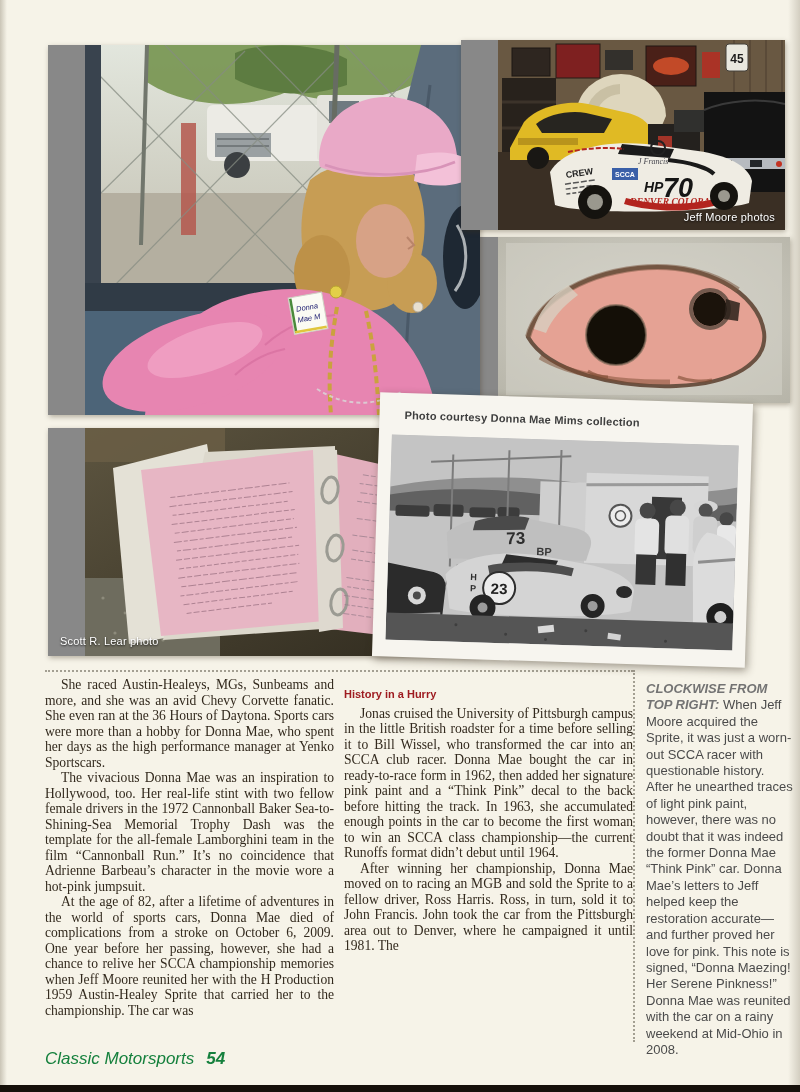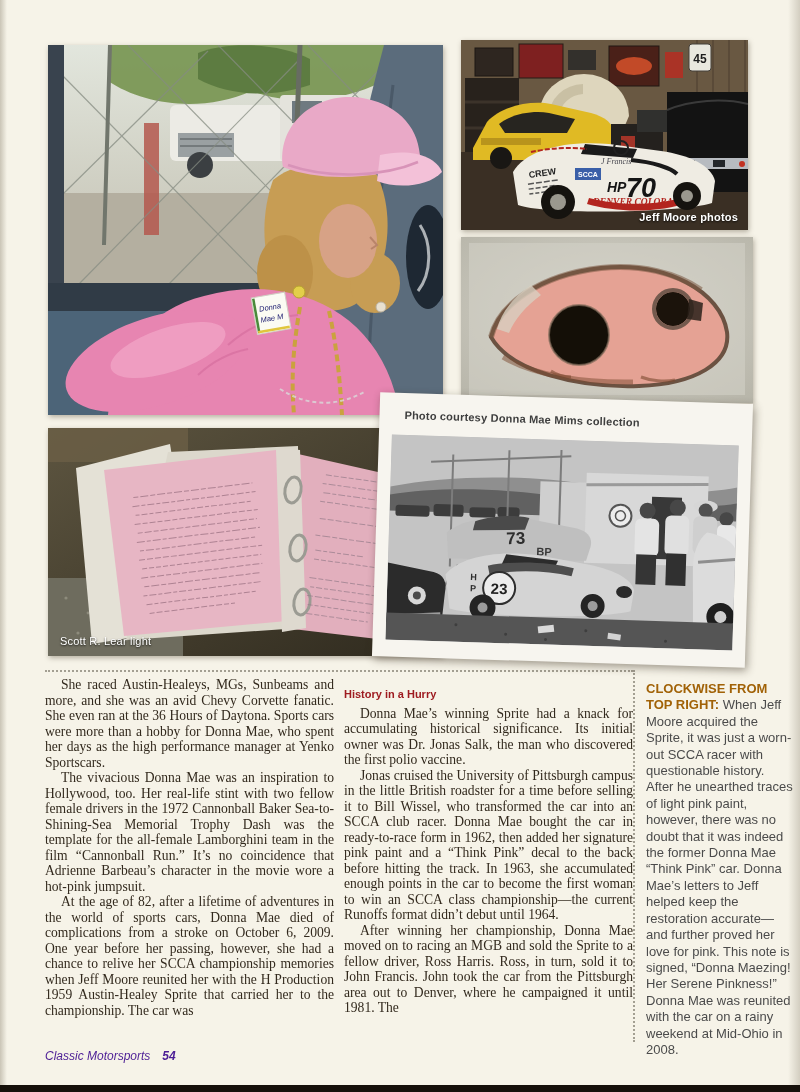--- a/index.html
+++ b/index.html
@@ -4,28 +4,28 @@
 <style>
   html,body{margin:0;padding:0;background:#555;}
   .page{position:relative;width:800px;height:1092px;margin:0 auto;background:#f6f3e8;overflow:hidden;
         font-family:"Liberation Serif", serif;}
   .edge-left{position:absolute;left:0;top:0;width:7px;height:1092px;
         background:linear-gradient(90deg, rgba(120,110,90,.35), rgba(120,110,90,0));}
   .edge-right{position:absolute;right:0;top:0;width:12px;height:1092px;
         background:linear-gradient(270deg, rgba(120,110,90,.28), rgba(120,110,90,0));}
   .scan-bar{position:absolute;left:0;top:1085px;width:800px;height:7px;background:#16100a;}
 
-  .photo{position:absolute;box-shadow:1px 2px 5px rgba(60,50,30,.35);overflow:hidden;background:#888;}
+  .photo{position:absolute;box-shadow:1px 2px 5px rgba(60,50,30,.35);overflow:hidden;background:#888;padding-left:37px;}
   .photo svg{display:block;}
   .photo-donna{left:48px;top:45px;width:395px;height:370px;z-index:2;}
   .photo-garage{left:461px;top:40px;width:287px;height:190px;z-index:2;}
   .photo-panel{left:461px;top:237px;width:292px;height:166px;z-index:1;}
   .photo-notebook{left:48px;top:428px;width:395px;height:228px;z-index:1;}
   .overlay-cap{position:absolute;color:#fff;font-family:"Liberation Sans", sans-serif;
-        font-size:11px;font-weight:bold;text-shadow:0 1px 2px rgba(0,0,0,.8);letter-spacing:.2px;}
+        font-size:11px;font-weight:normal;text-shadow:0 1px 2px rgba(0,0,0,.8);letter-spacing:.2px;}
   .cap-garage{right:10px;bottom:7px;}
   .cap-notebook{left:12px;bottom:9px;font-weight:normal;}
 
   .bw-print{position:absolute;left:376px;top:398px;width:373px;height:264px;background:#f7f5ef;
         transform:rotate(1.8deg);box-shadow:2px 3px 8px rgba(50,40,25,.45);z-index:5;}
   .bw-caption{position:absolute;left:25px;top:16px;color:#3e3e3e;font-family:"Liberation Sans", sans-serif;
         font-size:11px;font-weight:bold;letter-spacing:.2px;}
   .bw-photo{position:absolute;left:13px;top:42px;width:347px;height:205px;background:#bdbdbd;overflow:hidden;}
 
   .rule-h{position:absolute;left:45px;top:670px;width:588px;border-top:2px dotted #a39f92;}
@@ -35,24 +35,24 @@
         text-align:justify;}
   .col p{margin:0;}
   .col p.ind{text-indent:16px;}
   .col1{left:45px;}
   .col2{left:344px;}
   .subhead{font-family:"Liberation Sans", sans-serif;font-weight:bold;font-size:11px;color:#9e1b20;
         margin:10px 0 3px 0 !important;text-align:left;}
   .sidebar{position:absolute;left:646px;top:681px;width:147px;font-family:"Liberation Sans", sans-serif;
         font-size:13px;line-height:16.4px;color:#4b4b4b;}
   .sidebar p{margin:0;}
-  .sidebar .lead{color:#a16207;font-weight:bold;}
+  .sidebar .lead{color:#737373;font-weight:bold;font-style:italic;}
 
   .footer{position:absolute;left:45px;top:1049px;font-family:"Liberation Sans", sans-serif;
-        font-size:12px;color:#4c1d95;}
+        font-size:17px;color:#15803d;}
   .footer .mag{font-style:italic;font-weight:500;}
   .footer .pageno{font-weight:bold;font-style:italic;margin-left:12px;}
 </style>
 </head>
 <body>
 
 <div class="page">
 
   <div class="photo photo-donna">
     <svg width="100%" height="100%" viewBox="0 0 395 370">
@@ -288,21 +288,21 @@
           <line x1="268" y1="128" x2="316" y2="128" stroke-dasharray="6 2 4 2"></line>
           <line x1="268" y1="137" x2="330" y2="137" stroke-dasharray="5 2 5 2"></line>
           <line x1="266" y1="156" x2="368" y2="156" stroke-dasharray="7 2 5 2"></line>
           <line x1="268" y1="165" x2="366" y2="165" stroke-dasharray="4 2 6 2"></line>
           <line x1="266" y1="174" x2="362" y2="174" stroke-dasharray="6 2 7 2"></line>
           <line x1="268" y1="183" x2="356" y2="183" stroke-dasharray="5 2 4 2"></line>
           <line x1="268" y1="192" x2="330" y2="192" stroke-dasharray="6 2 5 2"></line>
         </g>
       </g>
     </svg>
-    <span class="overlay-cap cap-notebook">Scott R. Lear light</span>
+    <span class="overlay-cap cap-notebook">Scott R. Lear photo</span>
   </div>
 
   <div class="bw-print">
     <div class="bw-caption">Photo courtesy Donna Mae Mims collection</div>
     <div class="bw-photo">
       <svg width="100%" height="100%" viewBox="0 0 347 205">
         <rect width="347" height="205" fill="#c4c4c4"></rect>
         <path d="M0,52 c60,-14 140,-16 200,-8 c60,8 110,6 147,-2 l0,22 l-347,0 z" fill="#8f8f8f"></path>
         <path d="M0,60 c50,-10 120,-10 180,-2 c70,9 130,7 167,0 l0,18 l-347,0 z" fill="#616161"></path>
         <g fill="#3c3c3c">
@@ -387,21 +387,20 @@
   <div class="rule-v"></div>
 
   <div class="col col1">
     <p class="ind">She raced Austin-Healeys, MGs, Sunbeams and more, and she was an avid Chevy Corvette fanatic. She even ran at the 36 Hours of Daytona. Sports cars were more than a hobby for Donna Mae, who spent her days as the high performance manager at Yenko Sportscars.</p>
     <p class="ind">The vivacious Donna Mae was an inspiration to Hollywood, too. Her real-life stint with two fellow female drivers in the 1972 Cannonball Baker Sea-to-Shining-Sea Memorial Trophy Dash was the template for the all-female Lamborghini team in the film “Cannonball Run.” It’s no coincidence that Adrienne Barbeau’s character in the movie wore a hot-pink jumpsuit.</p>
     <p class="ind">At the age of 82, after a lifetime of adventures in the world of sports cars, Donna Mae died of complications from a stroke on October 6, 2009. One year before her passing, however, she had a chance to relive her SCCA championship memories when Jeff Moore reunited her with the H Production 1959 Austin-Healey Sprite that carried her to the championship. The car was</p>
   </div>
 
   <div class="col col2">
     <p class="subhead">History in a Hurry</p>
-    <p class="ind">Donna Mae’s winning Sprite had a knack for accumulating historical significance. Its initial owner was Dr. Jonas Salk, the man who discovered the first polio vaccine.</p>
     <p class="ind">Jonas cruised the University of Pittsburgh campus in the little British roadster for a time before selling it to Bill Wissel, who transformed the car into an SCCA club racer. Donna Mae bought the car in ready-to-race form in 1962, then added her signature pink paint and a “Think Pink” decal to the back before hitting the track. In 1963, she accumulated enough points in the car to become the first woman to win an SCCA class championship—the current Runoffs format didn’t debut until 1964.</p>
     <p class="ind">After winning her championship, Donna Mae moved on to racing an MGB and sold the Sprite to a fellow driver, Ross Harris. Ross, in turn, sold it to John Francis. John took the car from the Pittsburgh area out to Denver, where he campaigned it until 1981. The</p>
   </div>
 
   <div class="sidebar">
     <p><span class="lead">CLOCKWISE FROM TOP RIGHT:</span> <span>When Jeff Moore acquired the Sprite, it was just a worn-out SCCA racer with questionable history. After he unearthed traces of light pink paint, however, there was no doubt that it was indeed the former Donna Mae “Think Pink” car. Donna Mae’s letters to Jeff helped keep the restoration accurate—and further proved her love for pink. This note is signed, “Donna Maezing! Her Serene Pinkness!” Donna Mae was reunited with the car on a rainy weekend at Mid-Ohio in 2008.</span></p>
   </div>
 
   <div class="footer">
     <span class="mag">Classic Motorsports</span><span class="pageno">54</span>

